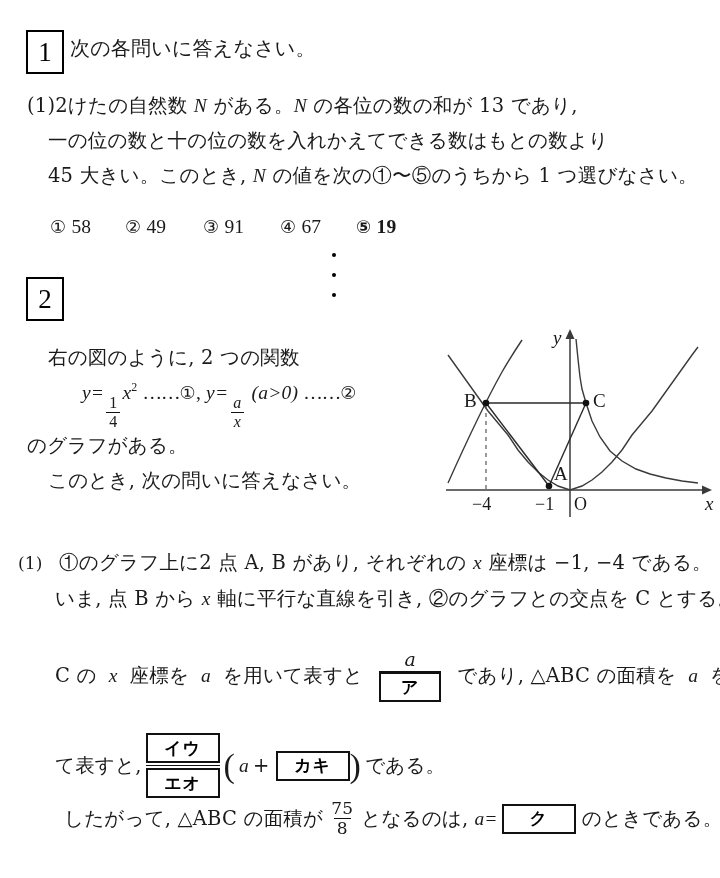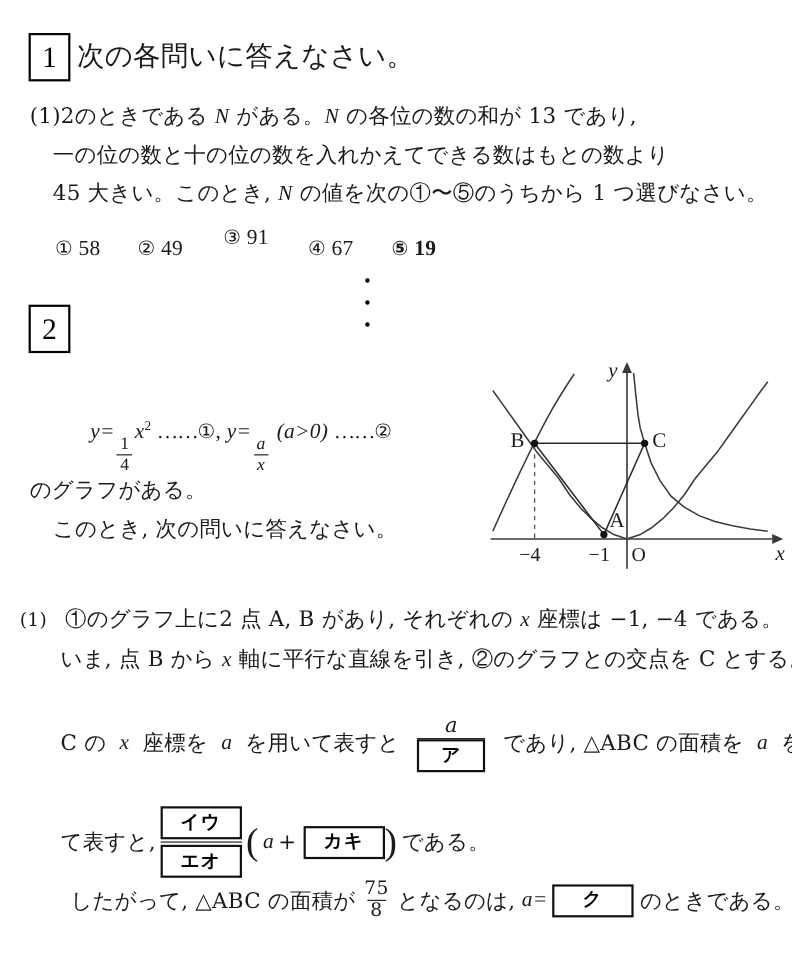--- a/index.html
+++ b/index.html
@@ -156,45 +156,45 @@
 </style>
 </head>
 <body>
 
 <div class="page">
 
   <div class="qbox" style="left:26px; top:30px; width:34px; height:40px;">
     <span>1</span>
   </div>
 
-  <div class="line jp" style="left:70px; top:38px; font-size:25px;">
+  <div class="line jp" style="left:70px; top:38px; font-size:20px;">
     <span>次の各問いに答えなさい。</span>
   </div>
 
   <div class="line jp" style="left:27px; top:96px;">
-    <span class="rm">(1)</span><span class="rm">2</span><span>のときである</span> <span class="mi">N</span> <span>がある。</span><span class="mi">N</span> <span>の各位の数の和が</span> <span class="rm">13</span> <span>であり,</span>
+    <span class="rm">(1)</span><span class="rm">2</span><span>けたの自然数</span> <span class="mi">N</span> <span>がある。</span><span class="mi">N</span> <span>の各位の数の和が</span> <span class="rm">13</span> <span>であり,</span>
   </div>
 
   <div class="line jp" style="left:48px; top:131px;">
     <span>一の位の数と十の位の数を入れかえてできる数はもとの数より</span>
   </div>
 
   <div class="line jp" style="left:48px; top:166px;">
     <span class="rm">45</span> <span>大きい。このとき,</span> <span class="mi">N</span> <span>の値を次の①〜⑤のうちから</span> <span class="rm">1</span> <span>つ選びなさい。</span>
   </div>
 
   <div class="line" style="left:50px; top:217px;">
     <span class="circnum">①</span>
     <span>58</span>
   </div>
   <div class="line" style="left:125px; top:217px;">
     <span class="circnum">②</span>
     <span>49</span>
   </div>
-  <div class="line" style="left:203px; top:207px;text-align:right;">
+  <div class="line" style="left:203px; top:217px;text-align:right;">
     <span class="circnum">③</span>
     <span>91</span>
   </div>
   <div class="line" style="left:280px; top:217px;">
     <span class="circnum">④</span>
     <span>67</span>
   </div>
   <div class="line" style="left:356px; top:217px;font-weight:bold;">
     <span class="circnum">⑤</span>
     <span>19</span>
@@ -203,20 +203,23 @@
   <div class="vdots" style="left:331px; top:253px; width:5px; height:44px;">
     <i></i>
     <i></i>
     <i></i>
   </div>
 
   <div class="qbox" style="left:26px; top:277px; width:34px; height:40px;">
     <span>2</span>
   </div>
 
+  <div class="line jp" style="left:48px; top:348px;">
+    <span>右の図のように, 2 つの関数</span>
+  </div>
 
   <div class="line" style="left:82px; top:381px;">
     <span class="mi">y=</span><span class="frac">
         <span class="num rm">1</span>
         <span class="den rm">4</span>
       </span><span class="mi">x</span><sup class="rm" style="font-size:12px">2</sup>
     <span class="rm" style="letter-spacing:-1px">……</span><span class="circnum">①</span><span class="rm">,</span>
     <span class="mi">y=</span><span class="frac">
         <span class="num mi">a</span>
         <span class="den mi">x</span>

